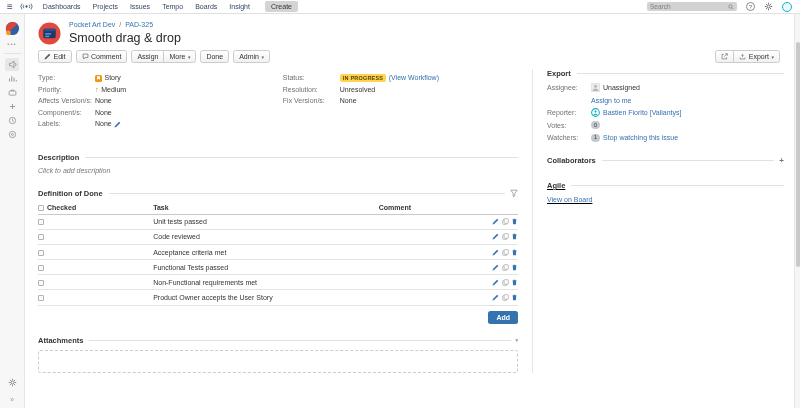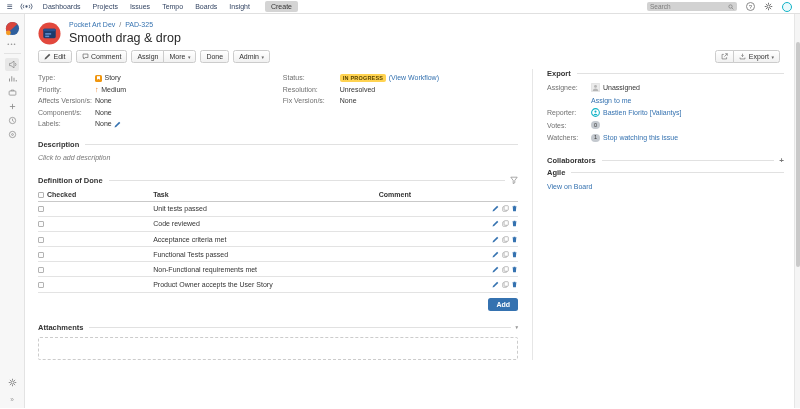--- a/index.html
+++ b/index.html
@@ -88,21 +88,21 @@
   .loz { background:#ffd351; color:#594300; font-size:5.5px; font-weight:bold;
     padding:1px 3px; border-radius:2px; line-height:6px; letter-spacing:.2px; }
   .linkblue { color:#3572b0; }
   .storyicon { width:7px; height:7px; border-radius:1.5px; background:#f0960f;
     display:inline-flex; align-items:center; justify-content:center; }
   .storyicon::after { content:""; width:3px; height:3.6px; background:#fff;
     clip-path:polygon(0 0,100% 0,100% 100%,50% 70%,0 100%); }
   .prio { color:#ea7d24; font-size:7.5px; font-weight:bold; line-height:7px; }
   .pencil-sm svg { width:7px; height:7px; display:block; }
 
-  .sec-desc { margin-top:8px; }
+  .sec-desc { margin-top:21px; }
   .desc-ph { font-style:italic; color:#777; font-size:7px; margin-top:5px; cursor:pointer; }
 
   .sec-elements { margin-top:12px; }
   .sub-h { font-size:7px; font-weight:bold; color:#333; margin:5px 0 4px; }
 
   .sec-dod { margin-top:15px; }
   table.dod { width:100%; border-collapse:collapse; margin-top:3px; }
   .dod th { font-size:7px; font-weight:bold; color:#333; text-align:left;
     padding:3px 0; border-bottom:1px solid #c9c9c9; }
   .dod td { font-size:7px; color:#333; padding:3.5px 0; border-bottom:1px solid #e3e3e3; }
@@ -124,21 +124,21 @@
   
   .prow { display:flex; align-items:center; margin-bottom:3.5px; font-size:7px; line-height:9px; }
   .prow .plbl { width:44px; flex-shrink:0; color:#707070; }
   .prow .pval { color:#333; display:flex; align-items:center; gap:3px; }
   .indent { margin-left:44px; margin-bottom:3.5px; font-size:7px; line-height:9px; }
   .mini-av svg { width:9px; height:9px; display:block; }
   .badge { background:#c4c9cf; color:#333; font-size:5.5px; border-radius:4px;
     padding:0.5px 3px; line-height:7px; }
   .sec-dates { margin-top:14px; }
   .sec-collab { margin-top:14px; }
-  .sec-agile { margin-top:3px; }
+  .sec-agile { margin-top:16px;text-decoration:underline; }
   .people-rows, .dates-rows { margin-top:5px; }
 
   
   .vscroll { position:absolute; right:0; top:0; width:6px; height:394px;
     background:#f5f5f5; border-left:1px solid #e6e6e6; }
   .vthumb { position:absolute; left:0.5px; top:28px; width:4.5px; height:225px;
     background:#c9c9c9; border-radius:3px; cursor:grab; }
 </style>
 </head>
 <body>

